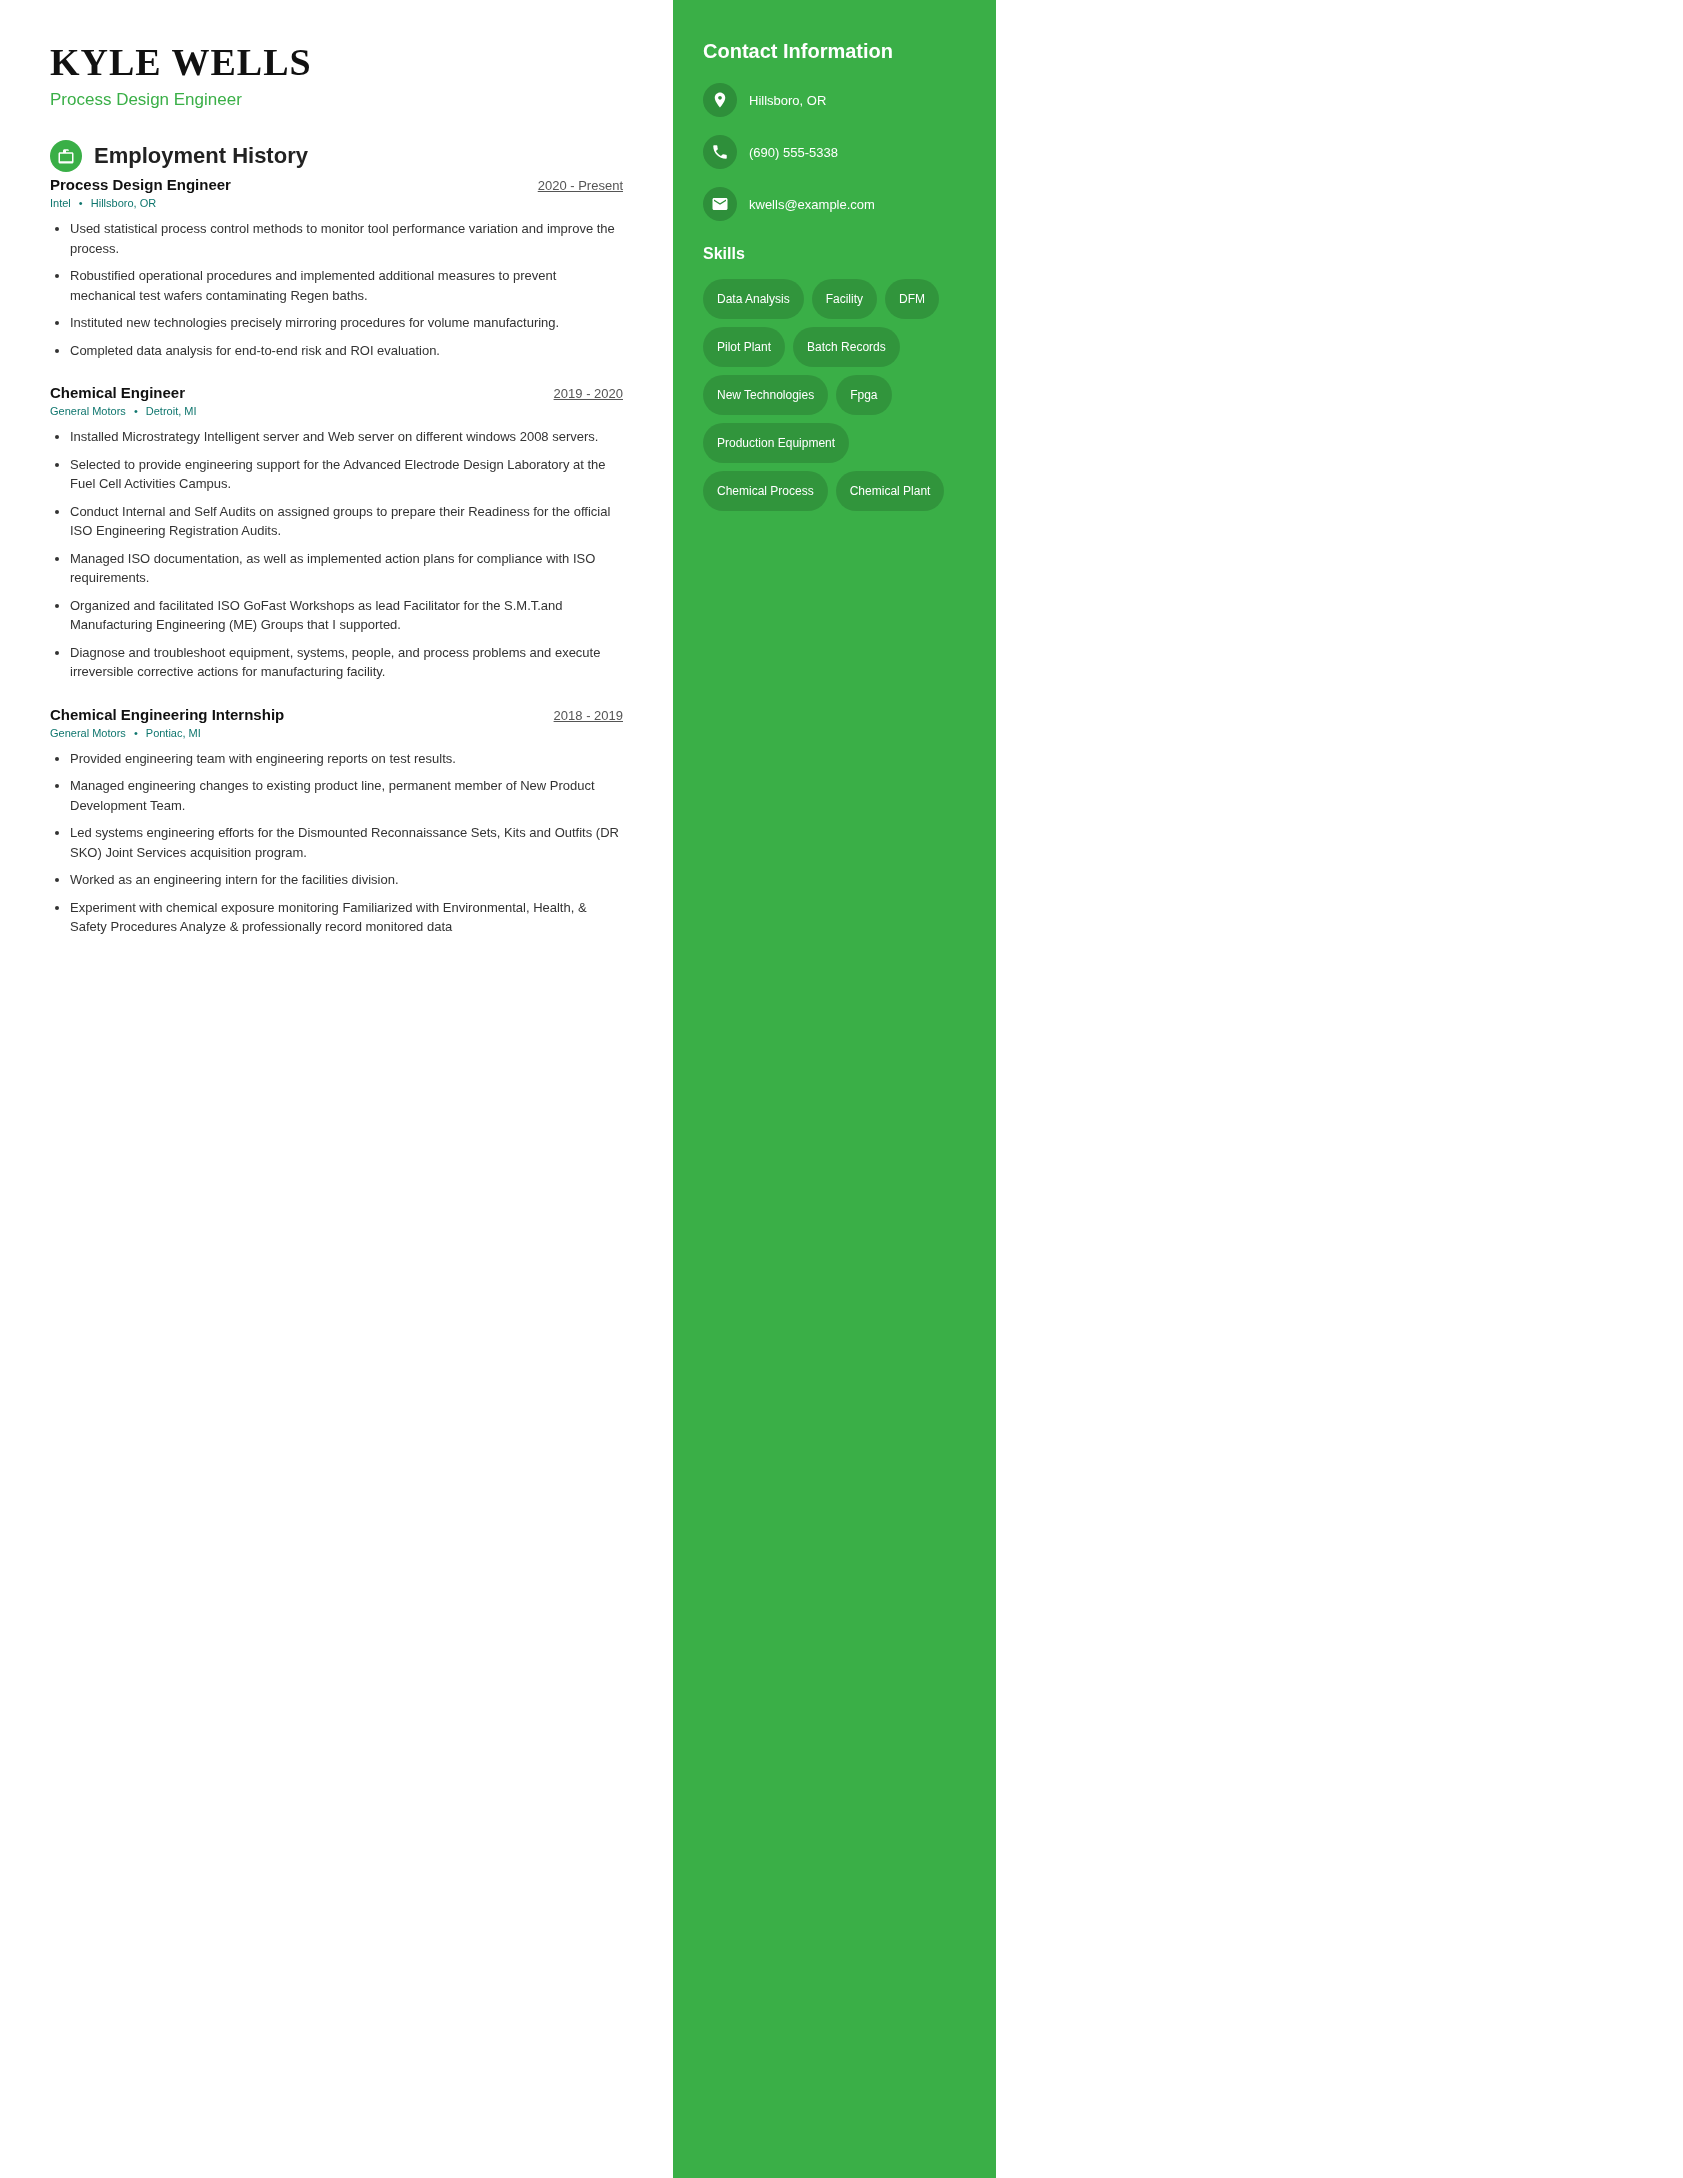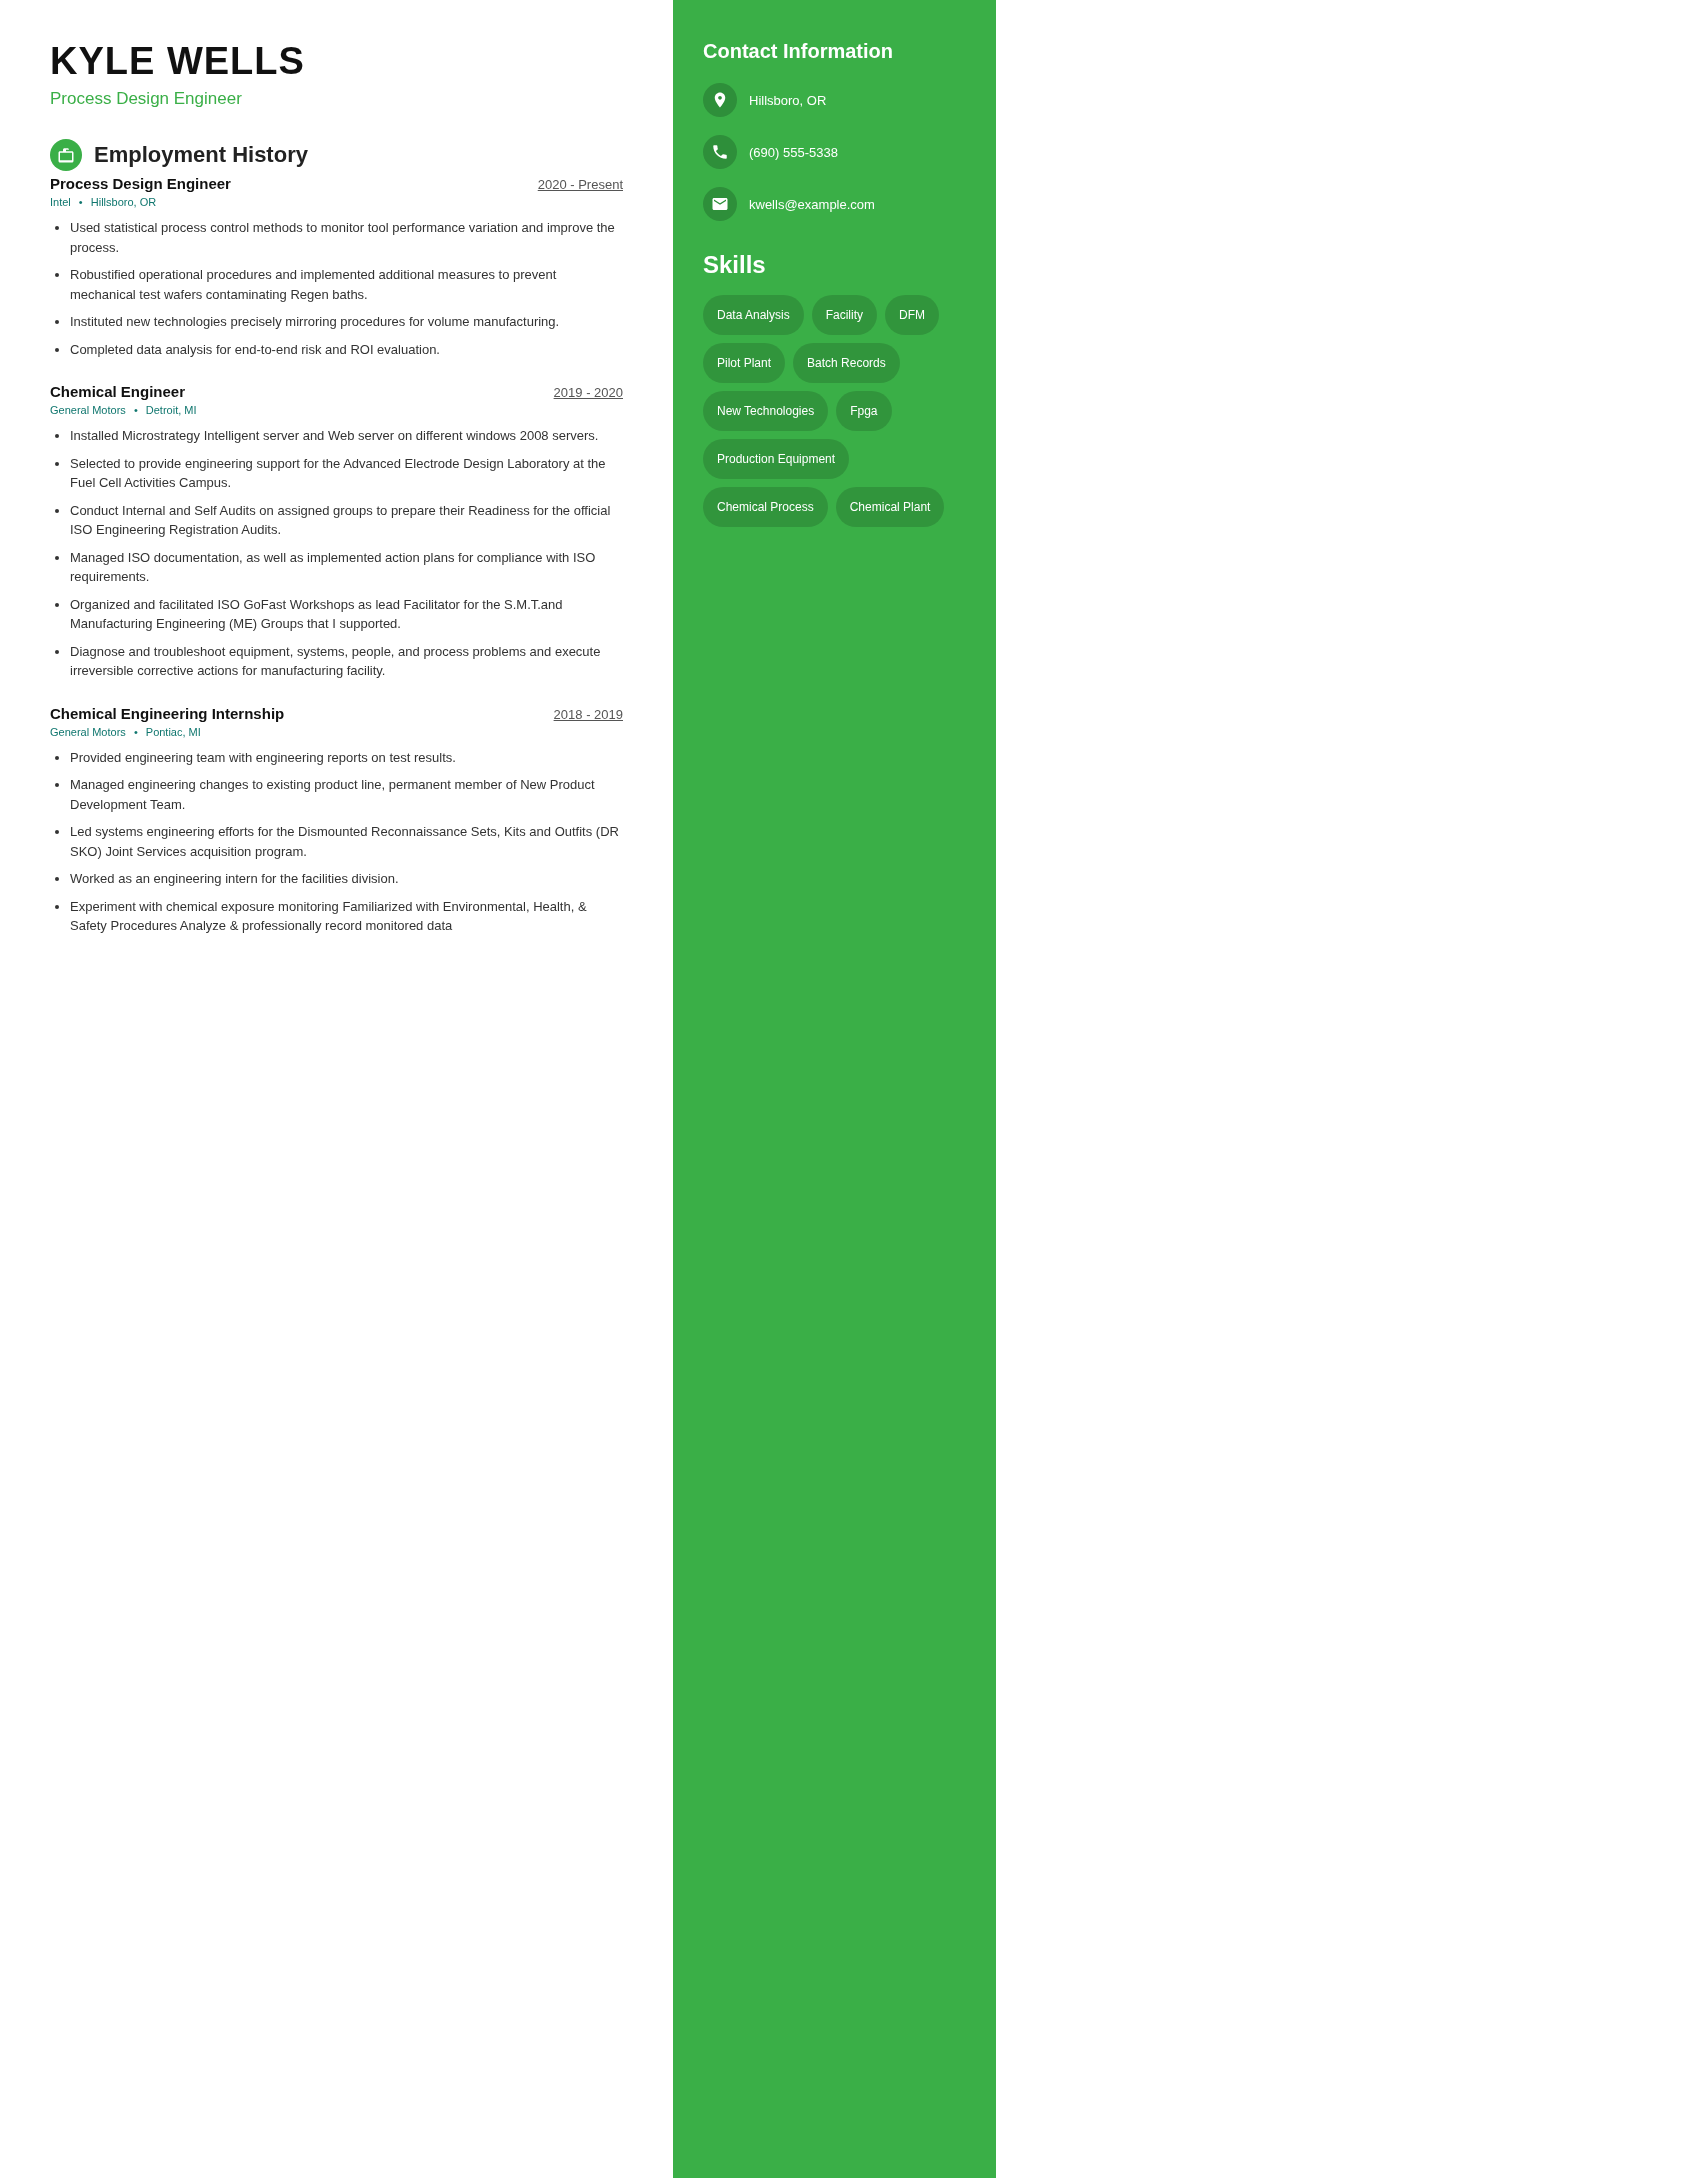--- a/index.html
+++ b/index.html
@@ -20,20 +20,21 @@
       background: #3aaf47;
       padding: 40px 30px;
       color: #fff;
     }
     .name {
       font-size: 38px;
       font-weight: 900;
       color: #111;
       letter-spacing: 1px;
       margin-bottom: 6px;
+      font-family: Liberation Serif, serif;
     }
     .title {
       font-size: 17px;
       color: #3aaf47;
       margin-bottom: 30px;
       font-weight: 400;
     }
     .section-header {
       display: flex;
       align-items: center;
@@ -126,24 +127,24 @@
     .contact-icon svg {
       width: 18px;
       height: 18px;
       fill: #fff;
     }
     .contact-text {
       font-size: 13px;
       color: #fff;
     }
     .skills-title {
-      font-size: 24px;
-      font-weight: 700;
-      color: #fff;
-      margin-top: 30px;
+      font-size: 16px;
+      font-weight: 700;
+      color: #fff;
+      margin-top: 24px;
       margin-bottom: 16px;
     }
     .skills-container {
       display: flex;
       flex-wrap: wrap;
       gap: 8px;
     }
     .skill-badge {
       background: rgba(0,0,0,0.15);
       color: #fff;

